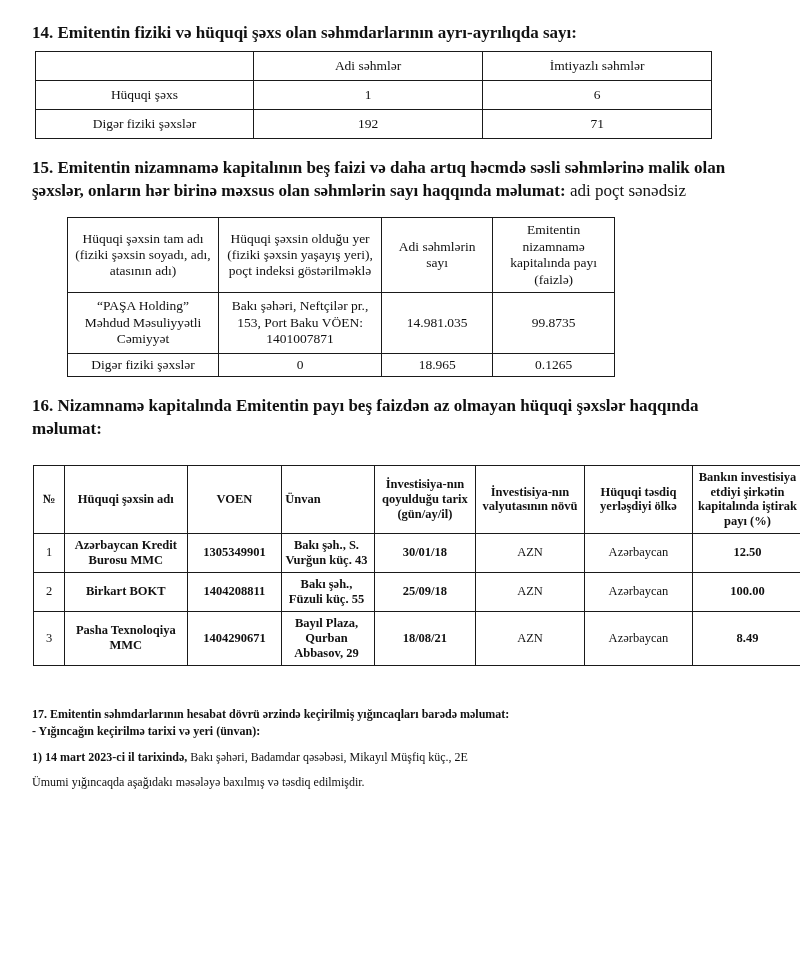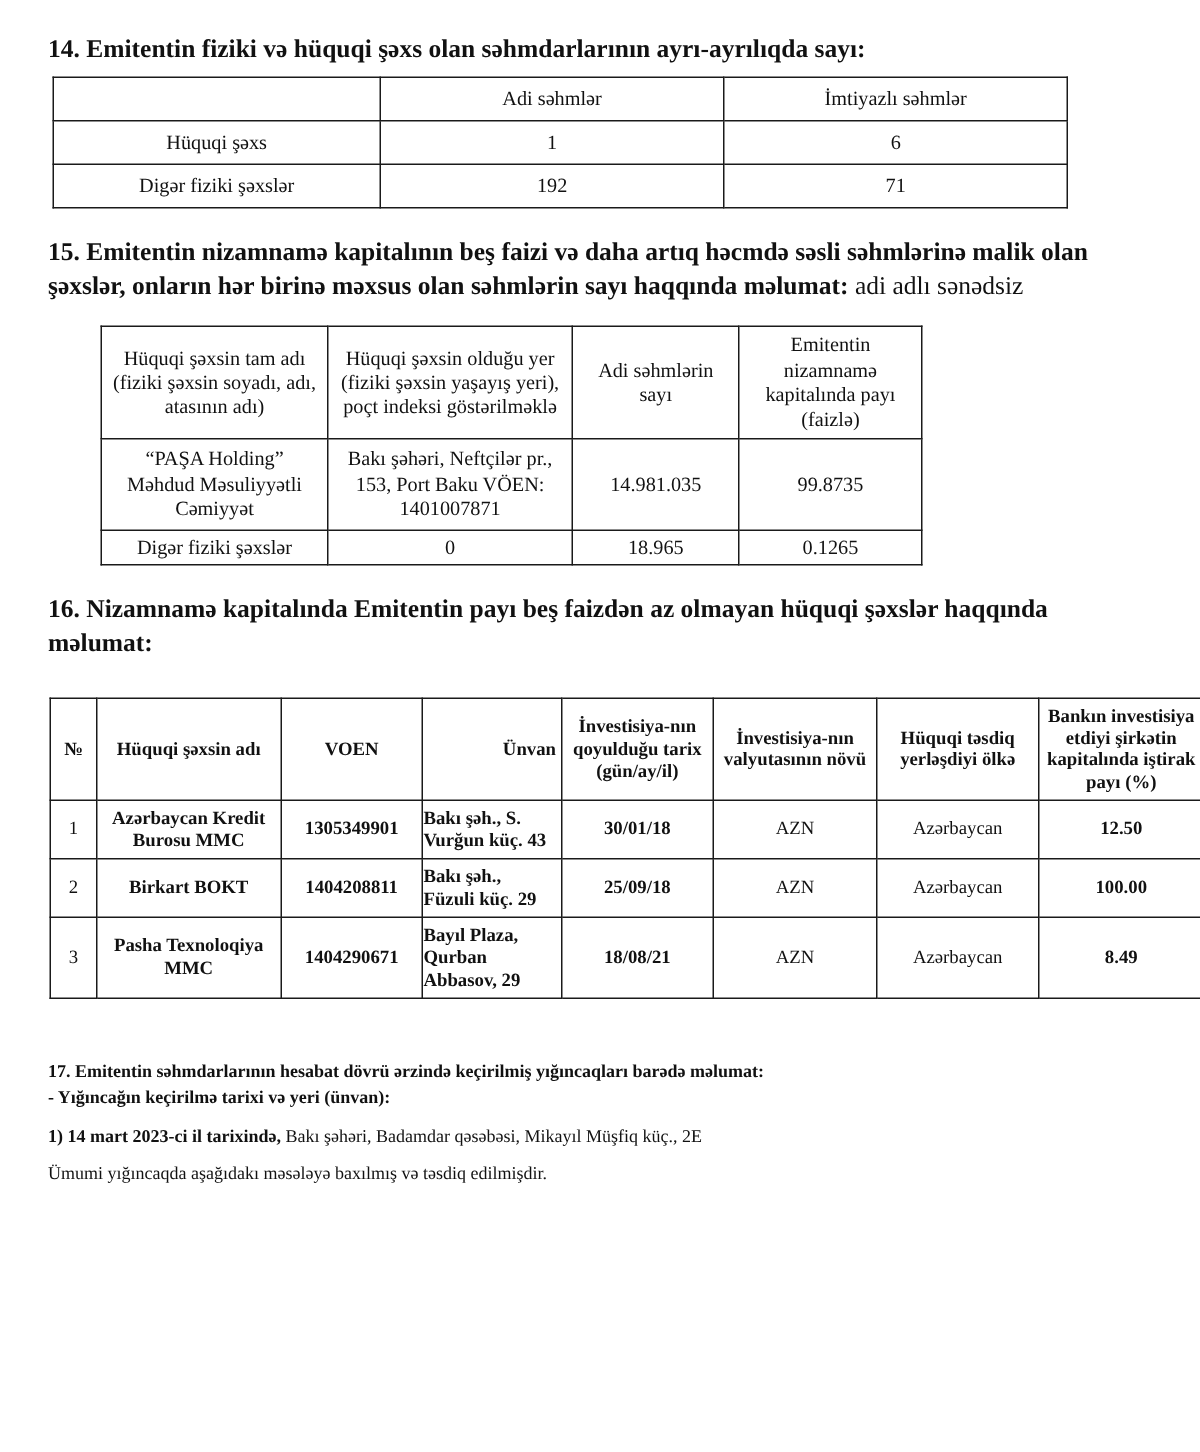--- a/index.html
+++ b/index.html
@@ -68,26 +68,26 @@
     padding: 4px 3px;
     line-height: 1.18;
   }
   #t16 tbody td {
     padding: 4px 3px;
     line-height: 1.2;
   }
   #t16 .cn { width: 26px; }
   #t16 .cname { width: 124px; font-weight: bold; }
   #t16 .cvoen { width: 92px; font-weight: bold; }
-  #t16 .caddr { width: 92px; font-weight: bold; text-align: left; padding-left: 0; }
+  #t16 .caddr { width: 92px; font-weight: bold; text-align: center; padding-left: 0; }
   #t16 .cdate { width: 100px; font-weight: bold; }
   #t16 .ccur { width: 108px; }
   #t16 .ccountry { width: 108px; }
   #t16 .cshare { width: 110px; font-weight: bold; }
-  #t16 thead .caddr { text-align: right; padding-left: 3px; }
+  #t16 thead .caddr { text-align: left; padding-left: 3px; }
 
   .para {
     font-size: 12px;
     line-height: 1.45;
     margin: 0;
   }
   .para.bold { font-weight: bold; }
   .para .b { font-weight: bold; }
 </style>
 </head>
@@ -112,21 +112,21 @@
       <tr>
         <td class="c1">Digər fiziki şəxslər</td>
         <td class="c2">192</td>
         <td class="c3">71</td>
       </tr>
     </tbody>
   </table>
 
   <div class="spacer-lg"></div>
 
-  <p class="sec-heading"><span>15. Emitentin nizamnamə kapitalının beş faizi və daha artıq həcmdə səsli səhmlərinə malik olan şəxslər, onların hər birinə məxsus olan səhmlərin sayı haqqında məlumat:</span><span class="normal"> adi adlı sənədsiz</span></p>
+  <p class="sec-heading"><span>15. Emitentin nizamnamə kapitalının beş faizi və daha artıq həcmdə səsli səhmlərinə malik olan şəxslər, onların hər birinə məxsus olan səhmlərin sayı haqqında məlumat:</span><span class="normal"> adi poçt sənədsiz</span></p>
 
   <div class="spacer-sm"></div>
 
   <table class="doc" id="t15">
     <tbody>
       <tr class="hdr">
         <td class="c1">Hüquqi şəxsin tam adı (fiziki şəxsin soyadı, adı, atasının adı)</td>
         <td class="c2">Hüquqi şəxsin olduğu yer (fiziki şəxsin yaşayış yeri), poçt indeksi göstərilməklə</td>
         <td class="c3">Adi səhmlərin sayı</td>
         <td class="c4">Emitentin nizamnamə kapitalında payı (faizlə)</td>
@@ -173,21 +173,21 @@
         <td class="caddr">Bakı şəh., S. Vurğun küç. 43</td>
         <td class="cdate">30/01/18</td>
         <td class="ccur">AZN</td>
         <td class="ccountry">Azərbaycan</td>
         <td class="cshare">12.50</td>
       </tr>
       <tr>
         <td class="cn">2</td>
         <td class="cname">Birkart BOKT</td>
         <td class="cvoen">1404208811</td>
-        <td class="caddr">Bakı şəh., Füzuli küç. 29</td>
+        <td class="caddr">Bakı şəh., Füzuli küç. 55</td>
         <td class="cdate">25/09/18</td>
         <td class="ccur">AZN</td>
         <td class="ccountry">Azərbaycan</td>
         <td class="cshare">100.00</td>
       </tr>
       <tr>
         <td class="cn">3</td>
         <td class="cname">Pasha Texnoloqiya MMC</td>
         <td class="cvoen">1404290671</td>
         <td class="caddr">Bayıl Plaza, Qurban Abbasov, 29</td>

